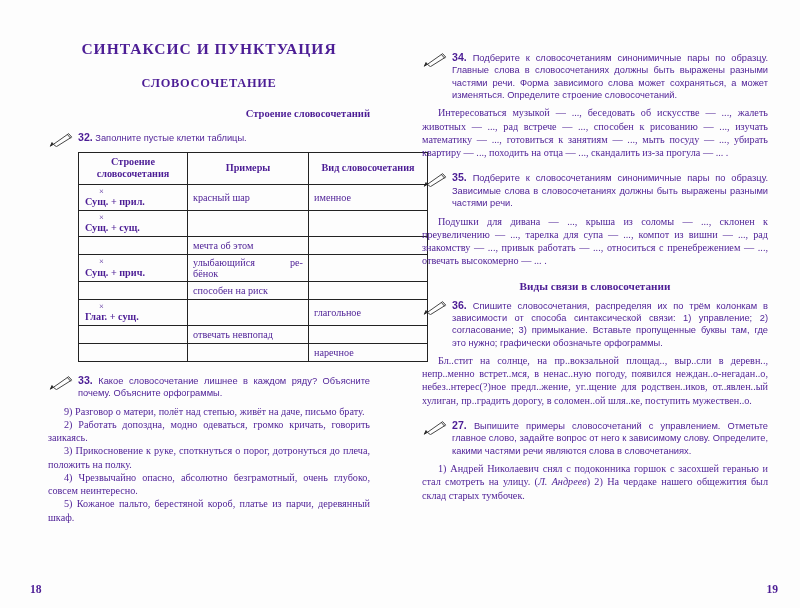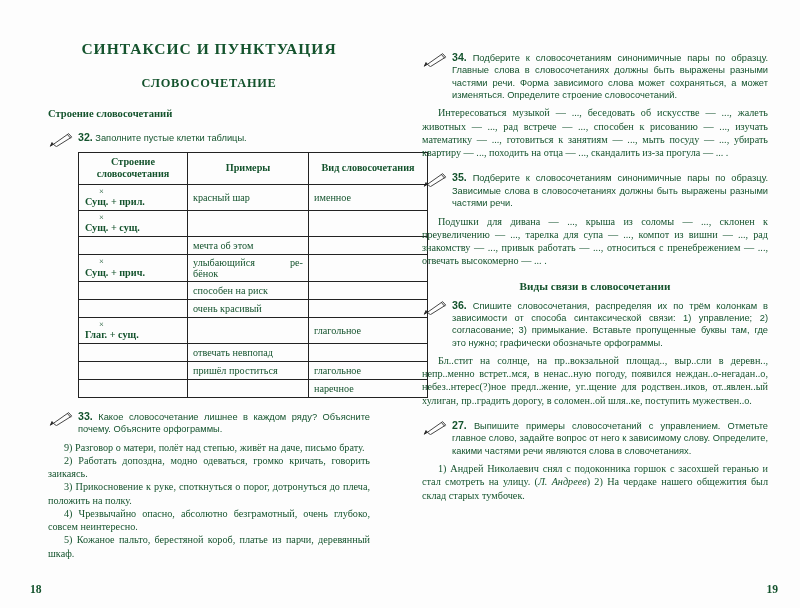--- a/index.html
+++ b/index.html
@@ -8,21 +8,21 @@
     padding: 0;
     background: #ffffff;
   }
   #page {
     position: relative;
     width: 800px;
     height: 608px;
     background: #fdfdfd;
     overflow: hidden;
     font-family: "Liberation Serif", "DejaVu Serif", serif;
-    color: #14532d;
+    color: #4c1d95;
   }
 
   
   .book-page {
     position: absolute;
     top: 0;
     height: 608px;
     box-sizing: border-box;
   }
   #page-left  { left: 0;   width: 400px; padding: 30px 30px 0 48px; }
@@ -38,21 +38,21 @@
     line-height: 1.2;
   }
   .h-sub {
     text-align: center;
     font-weight: bold;
     font-size: 12.4px;
     letter-spacing: 0.7px;
     margin: 17px 0 16px 0;
   }
   .h-sub2 {
-    text-align: left;
+    text-align: right;
     font-weight: bold;
     font-size: 10.6px;
     margin: 17px 0 6px 0;
   }
   .h-inline {
     text-align: center;
     font-weight: bold;
     font-size: 11.2px;
     margin: 12px 0 6px 0;
   }
@@ -216,49 +216,33 @@
           <tr>
             <td class="struct">
                 <span class="xmark"></span>
                 <span class="lbl"></span>
               </td>
             <td>способен на риск</td>
             <td></td>
           </tr>
           <tr>
             <td class="struct">
+                <span class="xmark">×</span>
+                <span class="lbl">Глаг. + сущ.</span>
+              </td>
+            <td></td>
+            <td>глагольное</td>
+          </tr>
+          <tr>
+            <td class="struct">
                 <span class="xmark"></span>
                 <span class="lbl"></span>
               </td>
-            <td>очень красивый</td>
-            <td></td>
-          </tr>
-          <tr>
-            <td class="struct">
-                <span class="xmark">×</span>
-                <span class="lbl">Глаг. + сущ.</span>
-              </td>
-            <td></td>
-            <td>глагольное</td>
-          </tr>
-          <tr>
-            <td class="struct">
-                <span class="xmark"></span>
-                <span class="lbl"></span>
-              </td>
             <td>отвечать невпопад</td>
             <td></td>
-          </tr>
-          <tr>
-            <td class="struct">
-                <span class="xmark"></span>
-                <span class="lbl"></span>
-              </td>
-            <td>пришёл проститься</td>
-            <td>глагольное</td>
           </tr>
           <tr>
             <td class="struct">
                 <span class="xmark"></span>
                 <span class="lbl"></span>
               </td>
             <td></td>
             <td>наречное</td>
           </tr>
         </tbody>

